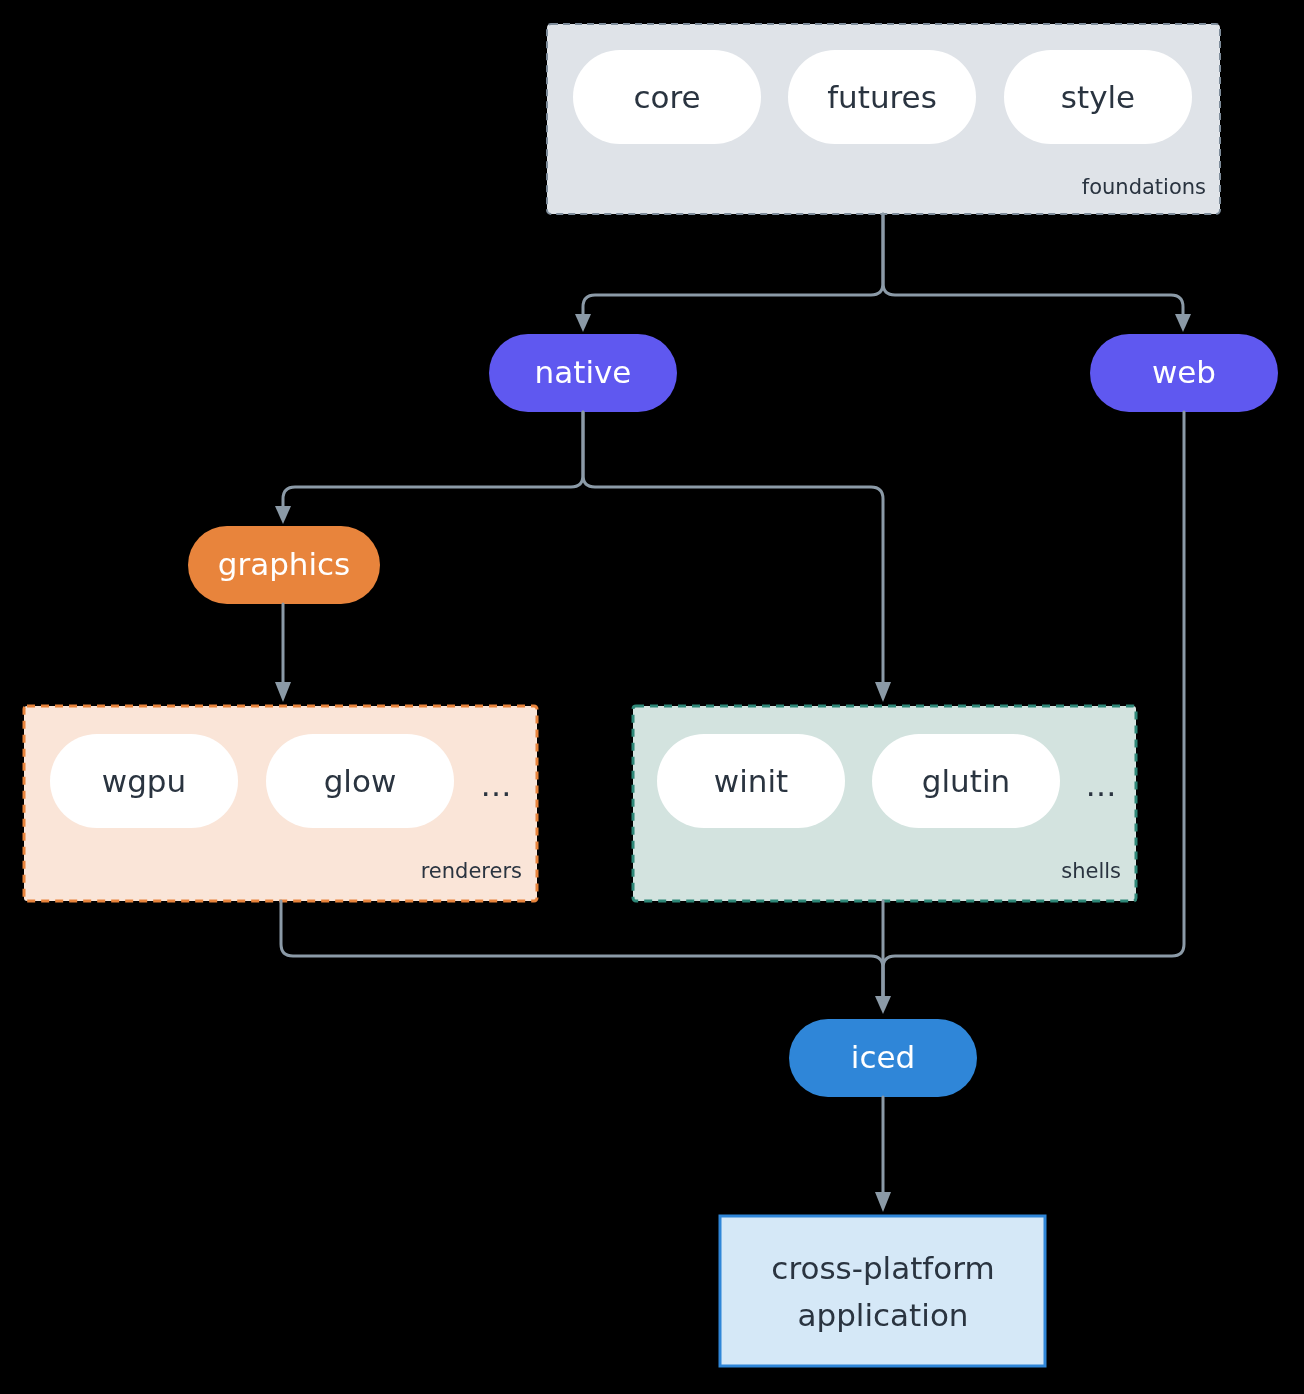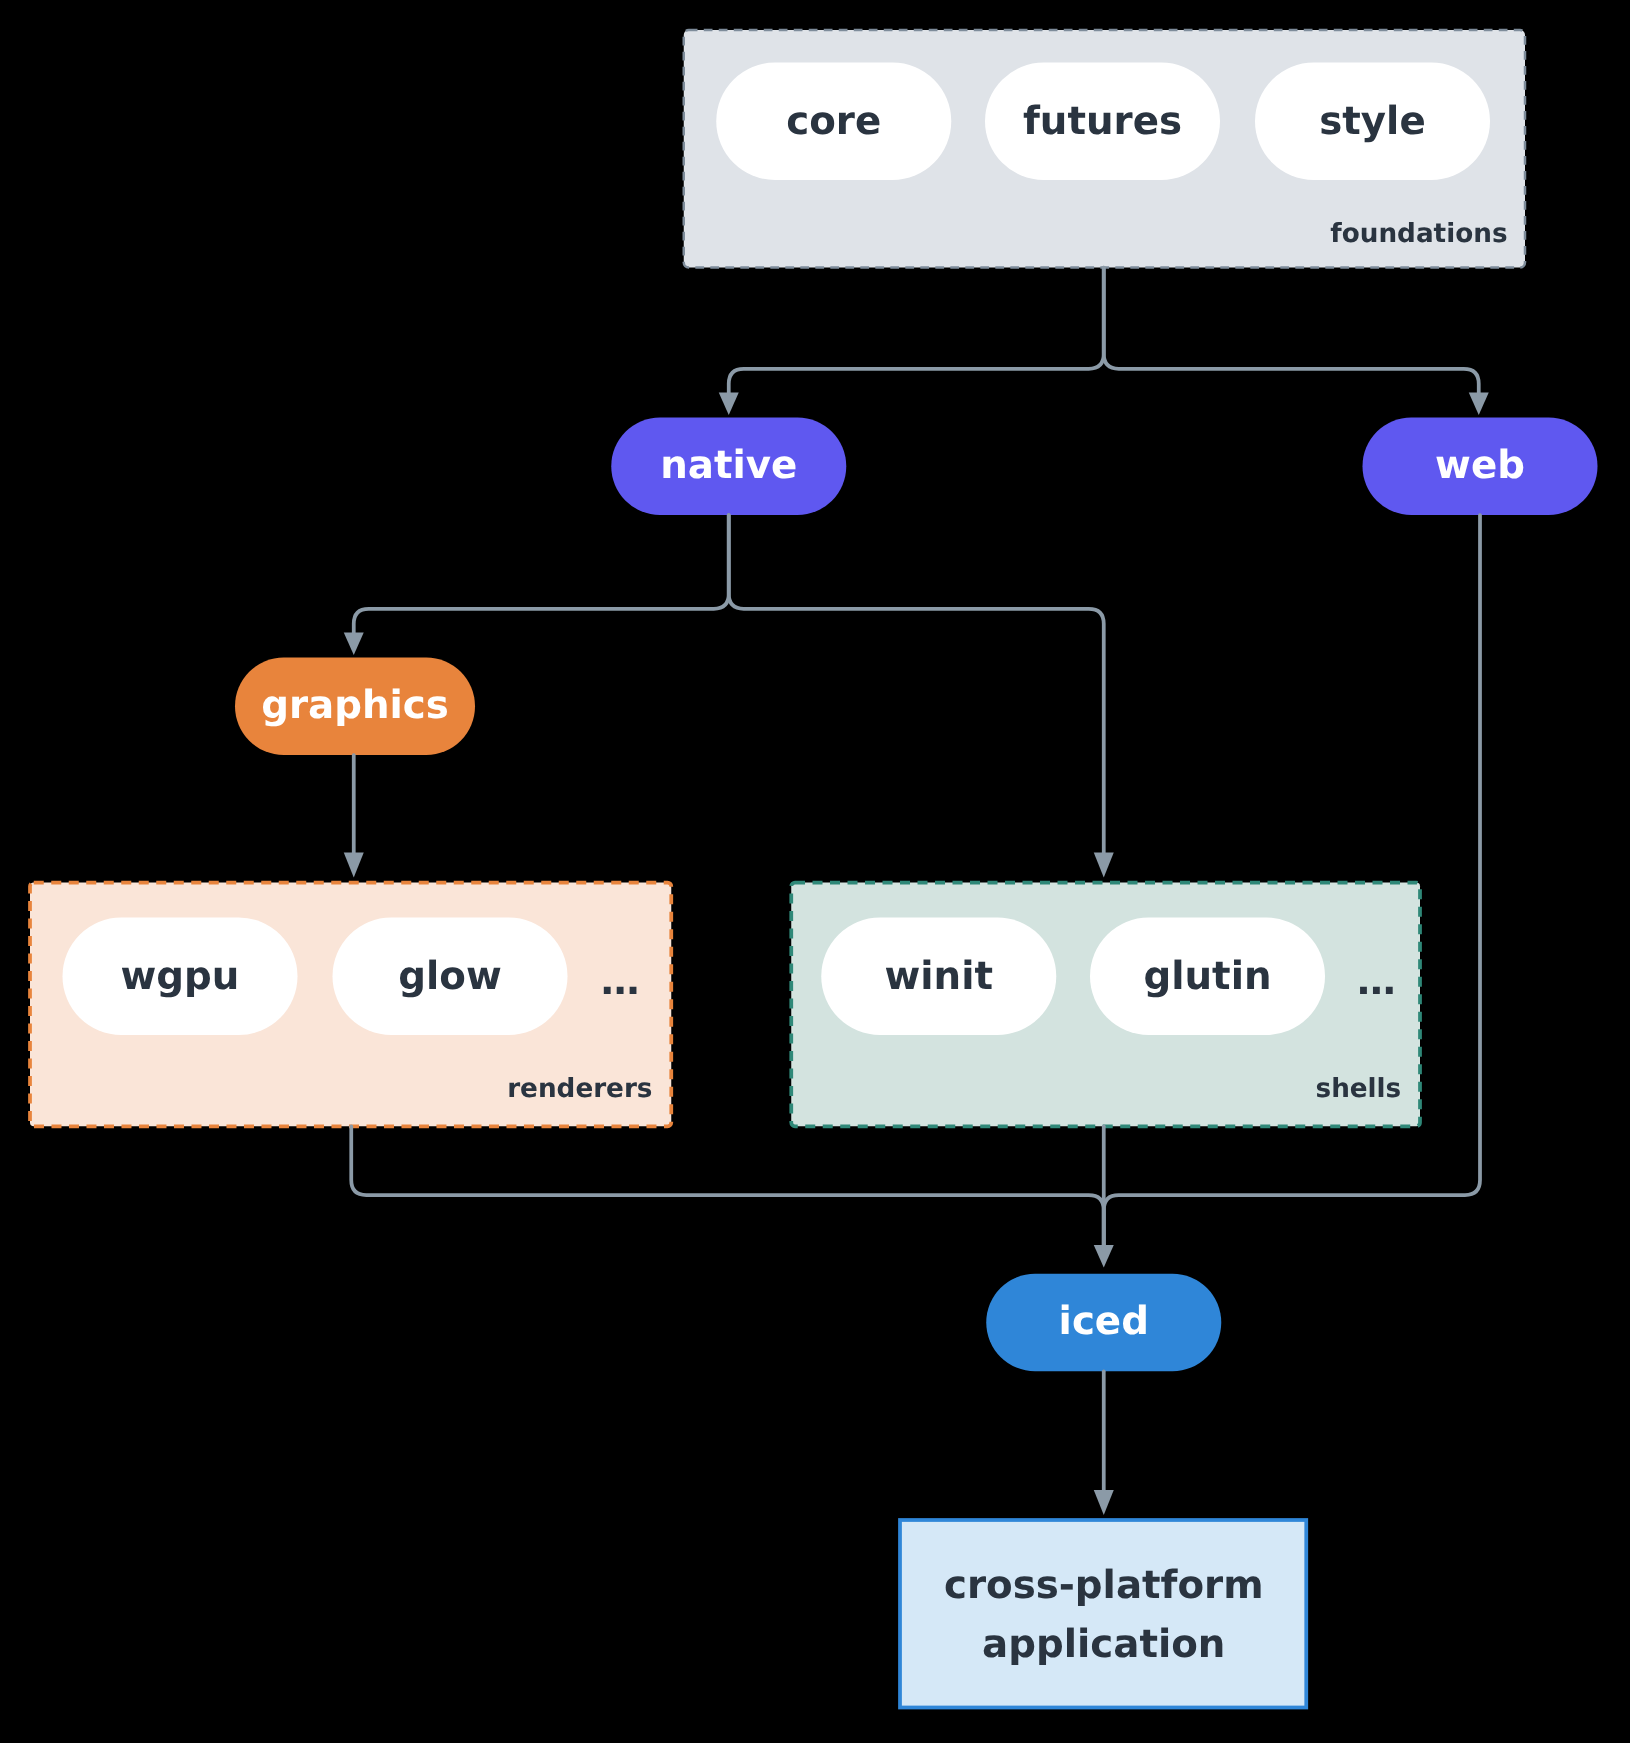--- a/index.html
+++ b/index.html
@@ -7,21 +7,20 @@
     padding: 0;
     background: #000000;
   }
   #stage {
     position: relative;
     width: 1304px;
     height: 1394px;
     background: #000000;
     overflow: hidden;
     font-family: "DejaVu Sans", "Liberation Sans", sans-serif;
-    font-weight: bold;
   }
   #diagram {
     position: absolute;
     top: 0; left: 0;
     width: 1304px;
     height: 1394px;
     display: block;
   }
   text {
     font-family: "DejaVu Sans", "Liberation Sans", sans-serif;

